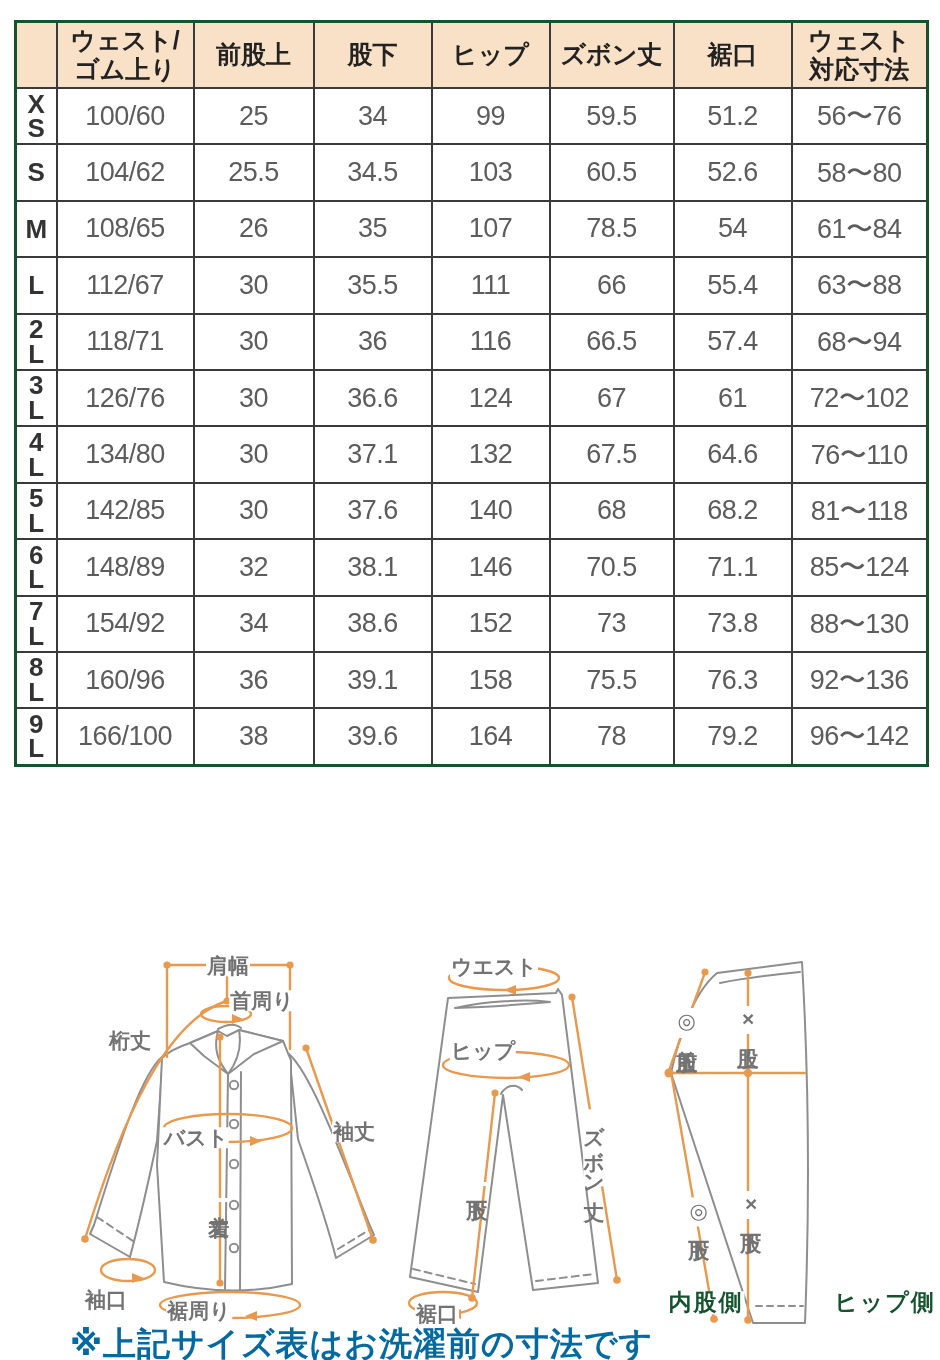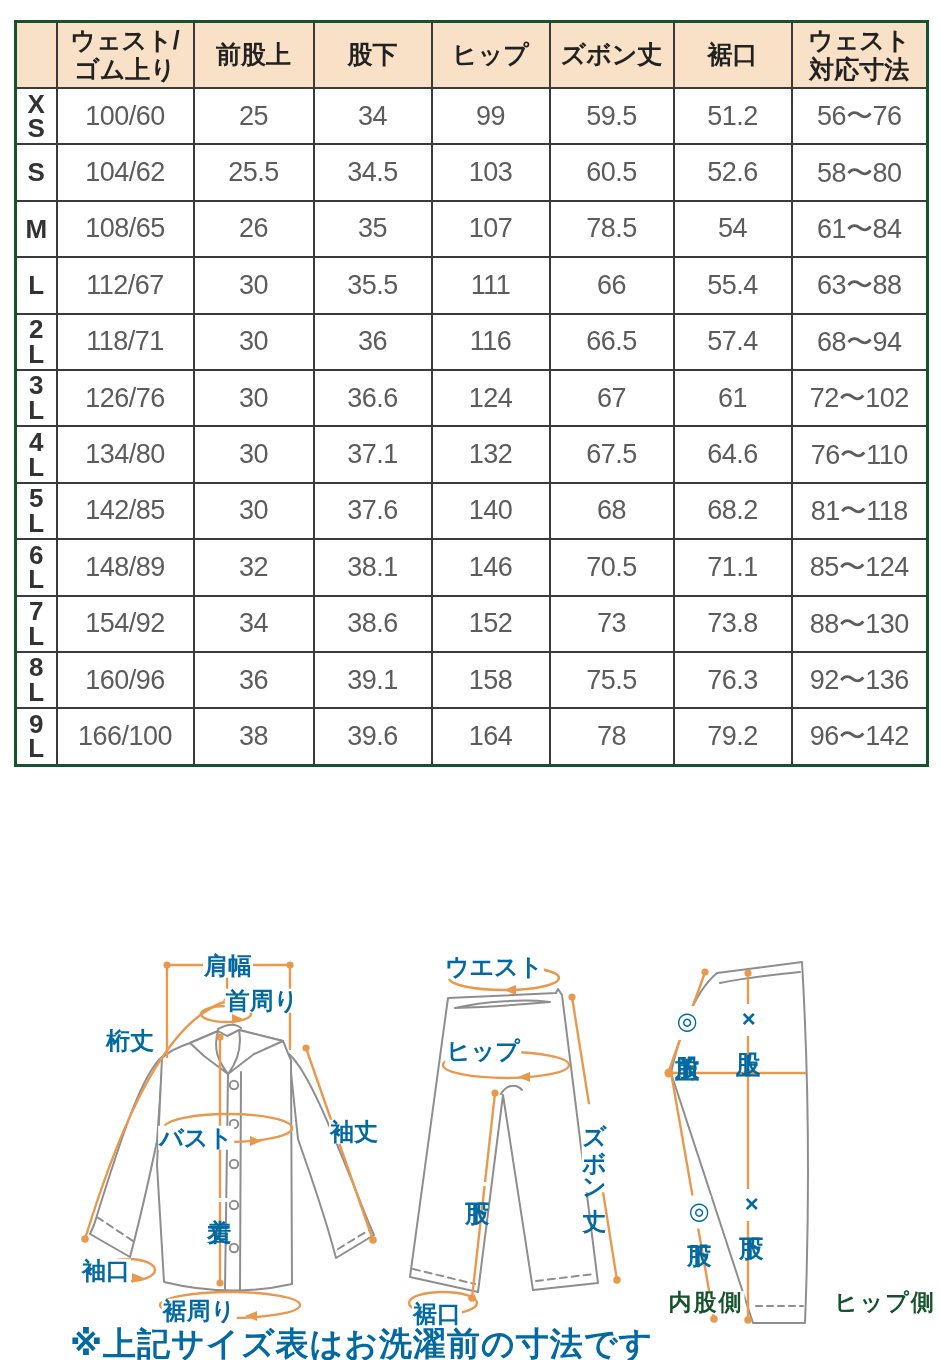--- a/index.html
+++ b/index.html
@@ -25,21 +25,21 @@
     background:#fff;color:#333;font-size:26px;font-weight:600;line-height:.95;
   }
   table.size-table tbody td{
     background:#fff;color:#5c5c5c;font-size:27px;font-weight:400;
     height:54.4px;letter-spacing:-.5px;
   }
   
   .diagram-layer{position:absolute;left:0;top:0;width:940px;height:1360px;}
   .fig{position:absolute;}
   .lbl{
-    position:absolute;font-weight:700;font-size:24px;color:#0369a1;
+    position:absolute;font-weight:700;font-size:21px;color:#737373;
     white-space:pre;line-height:1.02;background:#fff;padding:0 1px;
     transform:translate(-50%,-50%);
   }
   .lbl.v{writing-mode:vertical-rl;text-orientation:upright;letter-spacing:1px;padding:1px 0;}
   .lbl.gray{color:#14532d;font-size:23px;letter-spacing:2px;}
   .note{
     position:absolute;left:70px;top:1322px;font-size:33px;font-weight:700;color:#0369a1;
     letter-spacing:1px;
   }
 </style>
@@ -302,21 +302,21 @@
           <circle cx="64" cy="374" r="3.8"></circle>
       </g>
     </svg>
 
     <span class="lbl" style="left:228px;top:966px">肩幅</span>
     <span class="lbl" style="left:262px;top:1001px">首周り</span>
     <span class="lbl" style="left:130px;top:1041px">桁丈</span>
     <span class="lbl" style="left:196px;top:1138px">バスト</span>
     <span class="lbl" style="left:354px;top:1132px">袖丈</span>
     <span class="lbl v" style="left:219px;top:1200px">着丈</span>
-    <span class="lbl" style="left:106px;top:1271px">袖口</span>
+    <span class="lbl" style="left:106px;top:1300px">袖口</span>
     <span class="lbl" style="left:199px;top:1311px">裾周り</span>
 
     <span class="lbl" style="left:494px;top:967px">ウエスト</span>
     <span class="lbl" style="left:483px;top:1051px">ヒップ</span>
     <span class="lbl v" style="left:594px;top:1148px">ズボン丈</span>
     <span class="lbl v" style="left:477px;top:1184px">股下</span>
     <span class="lbl" style="left:437px;top:1314px">裾口</span>
 
     <span class="lbl v" style="left:687px;top:1023px">◎前股上</span>
     <span class="lbl v" style="left:748px;top:1020px">×股上</span>

